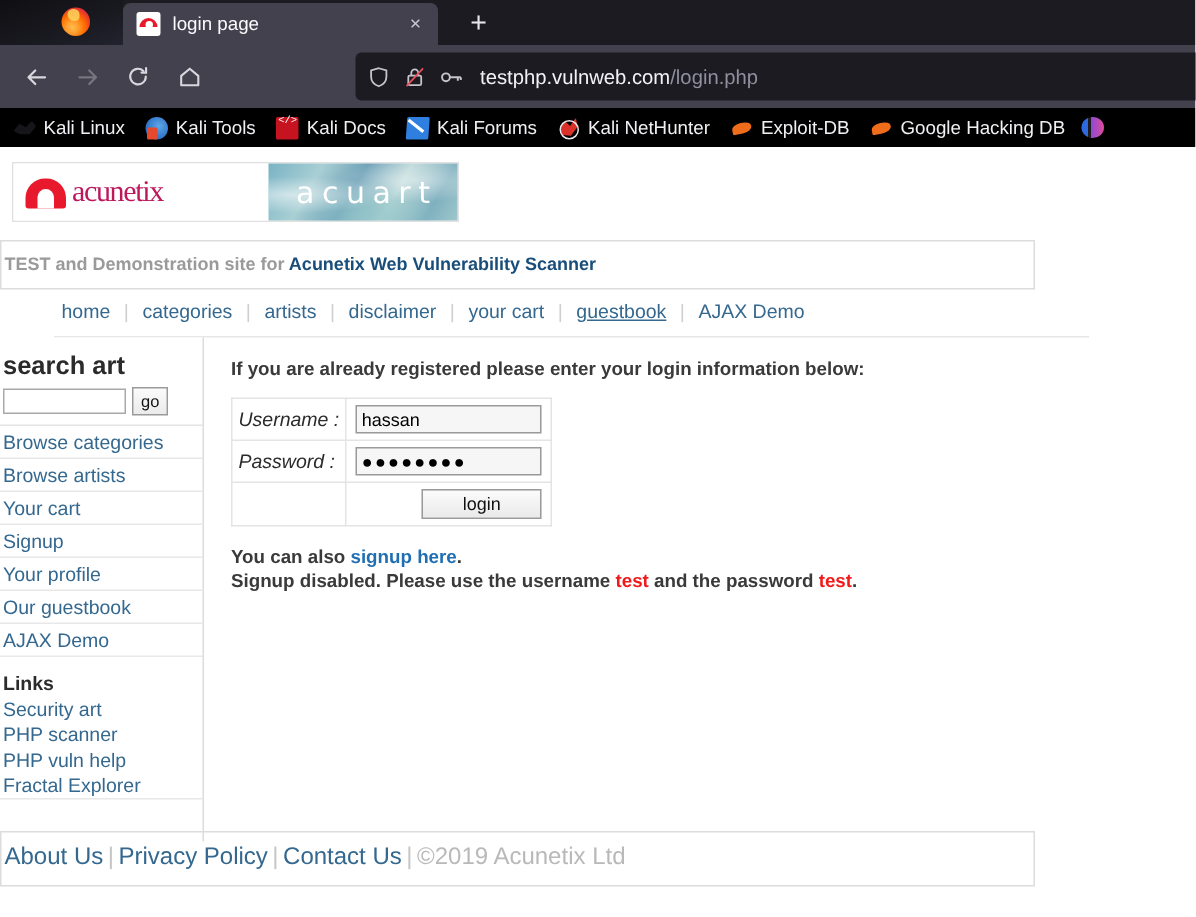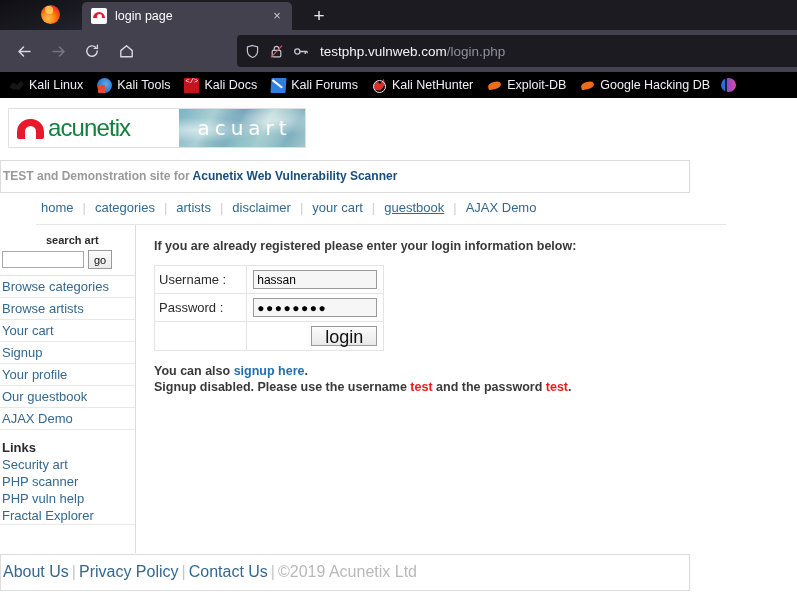--- a/index.html
+++ b/index.html
@@ -276,24 +276,24 @@
     border-radius: 13px 13px 2px 2px;
   }
   .logo-arch::after {
     content: "";
     position: absolute; left: 8px; top: 9px;
     width: 11px; height: 13px;
     background: #ffffff;
     border-radius: 6px 6px 0 0;
   }
   .logo-word {
-    font-size: 24px;
-    color: #15803d;
+    font-size: 20px;
+    color: #be185d;
     letter-spacing: -0.9px;
-    font-family: Liberation Sans, sans-serif;
+    font-family: Liberation Serif, serif;
   }
   .logo-right {
     flex: 1;
     background:
       radial-gradient(ellipse at 12% 55%, rgba(255,255,255,.55) 0%, rgba(255,255,255,0) 42%),
       radial-gradient(ellipse at 78% 30%, rgba(255,255,255,.45) 0%, rgba(255,255,255,0) 38%),
       radial-gradient(ellipse at 52% 90%, rgba(143,196,200,.8) 0%, rgba(143,196,200,0) 50%),
       linear-gradient(120deg, #79b3c4 0%, #a9cfd4 25%, #6fa2b8 45%, #bcd8d8 65%, #7fb0bf 85%, #9ec7cc 100%);
     display: flex;
     align-items: center;
@@ -342,25 +342,24 @@
     align-items: flex-start;
   }
 
   .sidebar {
     width: 136px;
     flex: 0 0 136px;
     border-right: 1px solid #dcdcdc;
     background: #ffffff;
   }
   .sb-title {
-    font-size: 11px;
+    font-size: 17px;
     font-weight: bold;
     color: #2b2b2b;
     padding: 9px 0 4px 2px;
-    margin-left: 44px;
   }
   .sb-search {
     display: flex;
     align-items: center;
     gap: 4px;
     padding: 0 0 6px 2px;
     border-bottom: 1px solid #e3e3e3;
   }
   .sb-search input {
     width: 82px; height: 17px;
@@ -413,21 +412,21 @@
 
   table.login-table {
     border-collapse: collapse;
   }
   table.login-table td {
     border: 1px solid #e4e4e4;
     padding: 4px 6px;
     font-size: 13px;
     color: #2b2b2b;
   }
-  table.login-table td.lbl { padding: 5px 20px 5px 4px; }
+  table.login-table td.lbl { padding: 5px 4px 5px 4px; font-style: italic; }
   .txtfield {
     width: 124px; height: 19px;
     border: 1px solid #9a9a9a;
     background: #f6f6f6;
     font-size: 12px;
     padding: 1px 3px;
     color: #000;
     font-family: "Liberation Sans", sans-serif;
   }
   .pwdots {
@@ -435,24 +434,24 @@
     border: 1px solid #9a9a9a;
     background: #f6f6f6;
     font-size: 12px;
     padding: 2px 3px;
     color: #000;
     letter-spacing: 1.5px;
     overflow: hidden;
     white-space: nowrap;
   }
   .btn-login {
-    width: 66px; height: 20px;
+    width: 80px; height: 20px;
     border: 1px solid #9a9a9a;
     background: linear-gradient(#fbfbfb, #e9e9e9);
-    font-size: 18px;
+    font-size: 12px;
     color: #111;
     font-family: "Liberation Sans", sans-serif;
   }
   td.btncell { text-align: right; padding: 4px 4px 5px 4px; }
 
   .notes {
     margin-top: 13px;
     font-size: 12.5px;
     font-weight: bold;
     color: #3a3a3a;

